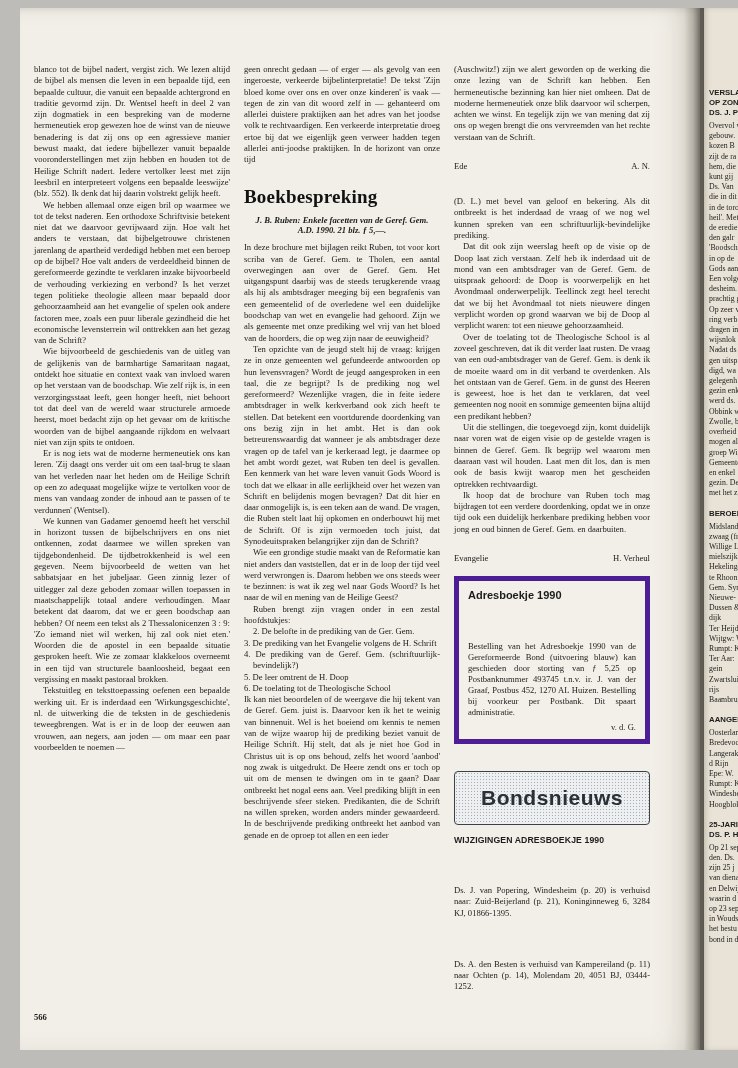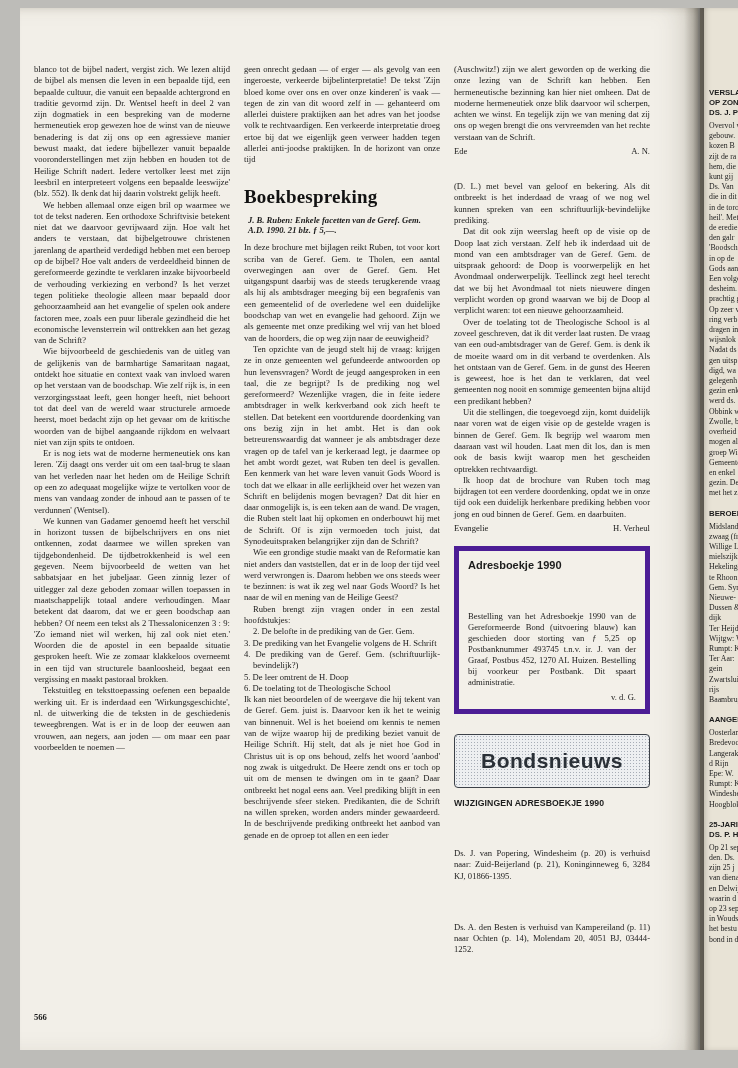--- a/index.html
+++ b/index.html
@@ -17,31 +17,31 @@
   .col-3 { left:434px; }
 
   .body-list p { font-size:8.6px; line-height:11.3px; text-align:justify; text-indent:9px; }
   .body-list p:first-child { text-indent:0; }
   .chapters p { padding-left:9px; text-indent:-9px; }
   .no-indent p { text-indent:0;margin-top:40px; }
 
   .section-title { font-family:"Liberation Serif", serif; font-size:19px; font-weight:700;
     margin:20px 0 7px 0; letter-spacing:.2px; color:#121212; }
   .review-ref { font-size:8.6px; line-height:10.8px; font-weight:700; font-style:italic;
-    text-align:left; margin:4px 4px 6px 4px; }
-
-  .signoff { display:flex; justify-content:space-between; font-size:8.6px; line-height:11px; margin-top:3px; }
+    text-align:center; margin:4px 4px 6px 4px; }
+
+  .signoff { display:flex; justify-content:space-between; font-size:8.6px; line-height:11px; margin-top:18px; }
   .review-cont { margin-top:24px; }
 
   .ad-box { border:5px solid #4c1d95; padding:8px 9px 7px 9px; margin-top:12px; background:#f3f0e9; }
   .ad-box h3 { font-family:"Liberation Sans", sans-serif; font-size:11px; font-weight:700; margin-bottom:6px; }
   .ad-box .body-list p { line-height:11px; }
   .ad-sig { text-align:right; font-size:8.6px; margin-top:4px; }
 
-  .bonds-box { margin-top:20px; height:54px; border:1.5px solid #3c4148; border-radius:4px;
+  .bonds-box { margin-top:27px; height:54px; border:1.5px solid #3c4148; border-radius:4px;
     display:flex; align-items:center; justify-content:center;
     background-color:#edeff1;
     background-image: radial-gradient(#a7adb6 0.7px, rgba(0,0,0,0) 0.85px);
     background-size:3px 3px;text-align:right; }
   .bonds-title { font-family:"Liberation Sans", sans-serif; font-weight:700; font-size:21px;
     letter-spacing:.5px; color:#2a3037; }
 
   .wijz-heading { font-family:"Liberation Sans", sans-serif; font-size:8.7px; font-weight:700;
     margin:10px 0 3px 0; letter-spacing:.1px; }
 

